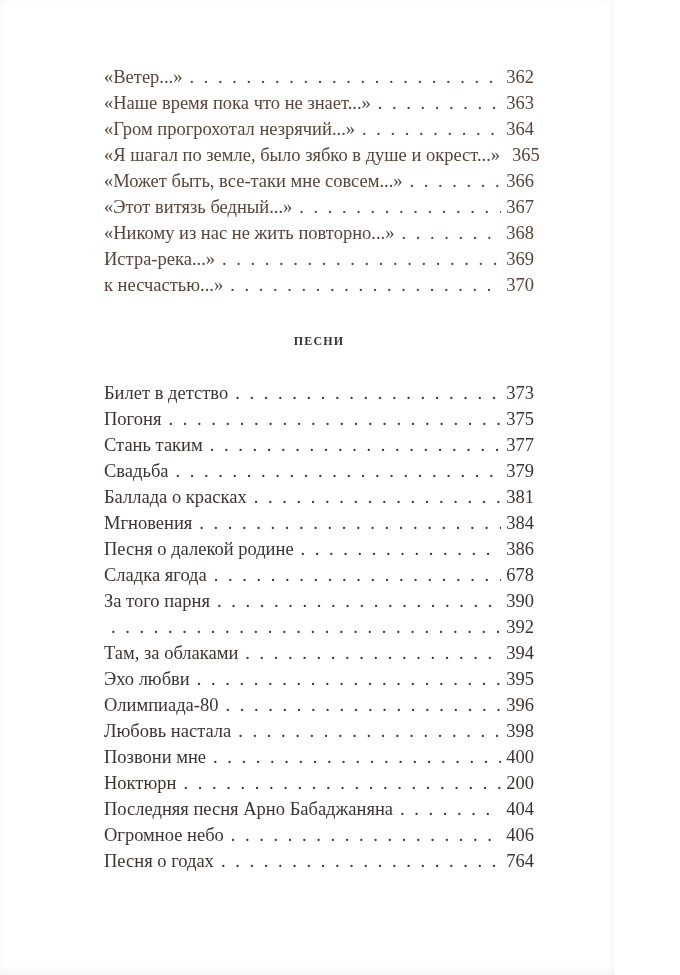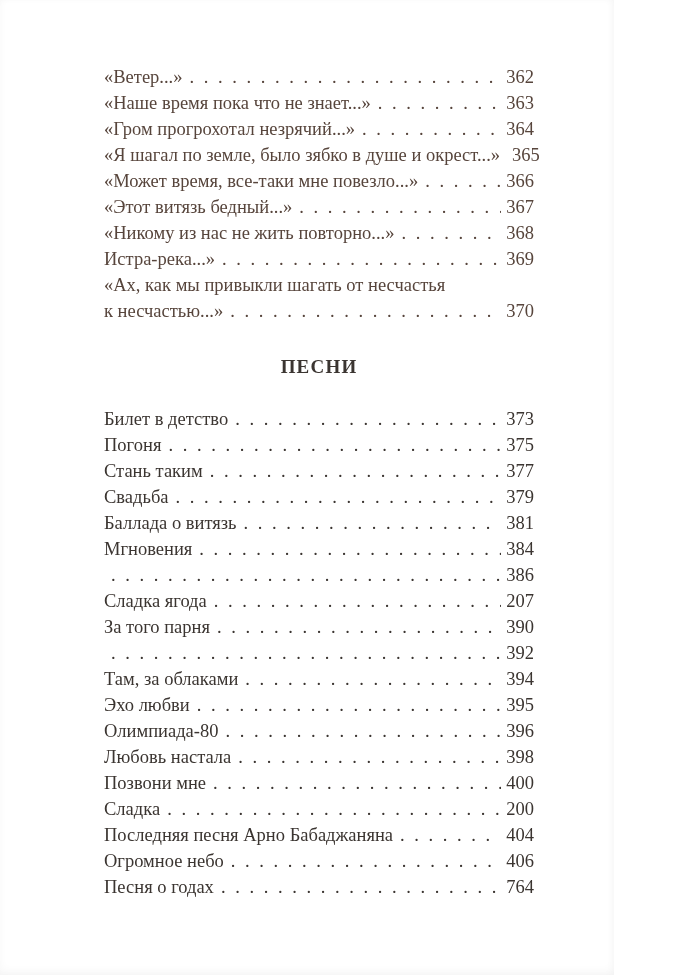--- a/index.html
+++ b/index.html
@@ -36,21 +36,21 @@
     margin: 0 5px 0 7px;
     letter-spacing: 2.5px;
     min-width: 0;
   }
   .pg {
     flex: 0 0 auto;
     text-align: center;
   }
   .section-heading {
     text-align: center;
-    font-size: 19px;
+    font-size: 12px;
     font-weight: 700;
     letter-spacing: 1.2px;
     color: var(--body-color, #3c3632);
     margin: 30px 0 26px 0;
     line-height: 26px;
   }
 </style>
 </head>
 <body>
 
@@ -79,21 +79,21 @@
       </div>
       <div class="toc-entry">
         <div class="toc-line">
           <span class="toc-label">«Я шагал по земле, было зябко в душе и окрест...»</span>
           <span class="leader">. . . . . . . . . . . . . . . . . . . . . . . . . . . . . . . . . . . . . . . . . . . . . . . . . . . . . . . . . . . . . . . . . . . . . . . . . . . . . . . . . . . . . . . . . . . . . . . . . . . . . . . . . . . . . . . . . . . . . . . .</span>
           <span class="pg">365</span>
         </div>
       </div>
       <div class="toc-entry">
         <div class="toc-line">
-          <span class="toc-label">«Может время, все-таки мне повезло...»</span>
+          <span class="toc-label">«Может быть, все-таки мне совсем...»</span>
           <span class="leader">. . . . . . . . . . . . . . . . . . . . . . . . . . . . . . . . . . . . . . . . . . . . . . . . . . . . . . . . . . . . . . . . . . . . . . . . . . . . . . . . . . . . . . . . . . . . . . . . . . . . . . . . . . . . . . . . . . . . . . . .</span>
           <span class="pg">366</span>
         </div>
       </div>
       <div class="toc-entry">
         <div class="toc-line">
           <span class="toc-label">«Этот витязь бедный...»</span>
           <span class="leader">. . . . . . . . . . . . . . . . . . . . . . . . . . . . . . . . . . . . . . . . . . . . . . . . . . . . . . . . . . . . . . . . . . . . . . . . . . . . . . . . . . . . . . . . . . . . . . . . . . . . . . . . . . . . . . . . . . . . . . . .</span>
           <span class="pg">367</span>
         </div>
@@ -107,23 +107,20 @@
       </div>
       <div class="toc-entry">
         <div class="toc-line">
           <span class="toc-label">Истра-река...»</span>
           <span class="leader">. . . . . . . . . . . . . . . . . . . . . . . . . . . . . . . . . . . . . . . . . . . . . . . . . . . . . . . . . . . . . . . . . . . . . . . . . . . . . . . . . . . . . . . . . . . . . . . . . . . . . . . . . . . . . . . . . . . . . . . .</span>
           <span class="pg">369</span>
         </div>
       </div>
       <div class="toc-entry">
         <div class="toc-line">
-          <span class="toc-label">«Ах, как мы привыкли шагать от несчастья</span>
-        </div>
-        <div class="toc-line">
           <span class="toc-label">к несчастью...»</span>
           <span class="leader">. . . . . . . . . . . . . . . . . . . . . . . . . . . . . . . . . . . . . . . . . . . . . . . . . . . . . . . . . . . . . . . . . . . . . . . . . . . . . . . . . . . . . . . . . . . . . . . . . . . . . . . . . . . . . . . . . . . . . . . .</span>
           <span class="pg">370</span>
         </div>
       </div>
     </div>
 
   <div class="section-heading">ПЕСНИ</div>
 
   <div class="toc-section songs-section" id="songs-section">
@@ -150,43 +147,44 @@
       </div>
       <div class="toc-entry">
         <div class="toc-line">
           <span class="toc-label">Свадьба</span>
           <span class="leader">. . . . . . . . . . . . . . . . . . . . . . . . . . . . . . . . . . . . . . . . . . . . . . . . . . . . . . . . . . . . . . . . . . . . . . . . . . . . . . . . . . . . . . . . . . . . . . . . . . . . . . . . . . . . . . . . . . . . . . . .</span>
           <span class="pg">379</span>
         </div>
       </div>
       <div class="toc-entry">
         <div class="toc-line">
-          <span class="toc-label">Баллада о витязь</span>
+          <span class="toc-label">Баллада о красках</span>
           <span class="leader">. . . . . . . . . . . . . . . . . . . . . . . . . . . . . . . . . . . . . . . . . . . . . . . . . . . . . . . . . . . . . . . . . . . . . . . . . . . . . . . . . . . . . . . . . . . . . . . . . . . . . . . . . . . . . . . . . . . . . . . .</span>
           <span class="pg">381</span>
         </div>
       </div>
       <div class="toc-entry">
         <div class="toc-line">
           <span class="toc-label">Мгновения</span>
           <span class="leader">. . . . . . . . . . . . . . . . . . . . . . . . . . . . . . . . . . . . . . . . . . . . . . . . . . . . . . . . . . . . . . . . . . . . . . . . . . . . . . . . . . . . . . . . . . . . . . . . . . . . . . . . . . . . . . . . . . . . . . . .</span>
           <span class="pg">384</span>
         </div>
       </div>
       <div class="toc-entry">
         <div class="toc-line">
+          <span class="toc-label">Песня о далекой родине</span>
           <span class="leader">. . . . . . . . . . . . . . . . . . . . . . . . . . . . . . . . . . . . . . . . . . . . . . . . . . . . . . . . . . . . . . . . . . . . . . . . . . . . . . . . . . . . . . . . . . . . . . . . . . . . . . . . . . . . . . . . . . . . . . . .</span>
           <span class="pg">386</span>
         </div>
       </div>
       <div class="toc-entry">
         <div class="toc-line">
           <span class="toc-label">Сладка ягода</span>
           <span class="leader">. . . . . . . . . . . . . . . . . . . . . . . . . . . . . . . . . . . . . . . . . . . . . . . . . . . . . . . . . . . . . . . . . . . . . . . . . . . . . . . . . . . . . . . . . . . . . . . . . . . . . . . . . . . . . . . . . . . . . . . .</span>
-          <span class="pg">207</span>
+          <span class="pg">678</span>
         </div>
       </div>
       <div class="toc-entry">
         <div class="toc-line">
           <span class="toc-label">За того парня</span>
           <span class="leader">. . . . . . . . . . . . . . . . . . . . . . . . . . . . . . . . . . . . . . . . . . . . . . . . . . . . . . . . . . . . . . . . . . . . . . . . . . . . . . . . . . . . . . . . . . . . . . . . . . . . . . . . . . . . . . . . . . . . . . . .</span>
           <span class="pg">390</span>
         </div>
       </div>
       <div class="toc-entry">
@@ -225,21 +223,21 @@
       </div>
       <div class="toc-entry">
         <div class="toc-line">
           <span class="toc-label">Позвони мне</span>
           <span class="leader">. . . . . . . . . . . . . . . . . . . . . . . . . . . . . . . . . . . . . . . . . . . . . . . . . . . . . . . . . . . . . . . . . . . . . . . . . . . . . . . . . . . . . . . . . . . . . . . . . . . . . . . . . . . . . . . . . . . . . . . .</span>
           <span class="pg">400</span>
         </div>
       </div>
       <div class="toc-entry">
         <div class="toc-line">
-          <span class="toc-label">Сладка</span>
+          <span class="toc-label">Ноктюрн</span>
           <span class="leader">. . . . . . . . . . . . . . . . . . . . . . . . . . . . . . . . . . . . . . . . . . . . . . . . . . . . . . . . . . . . . . . . . . . . . . . . . . . . . . . . . . . . . . . . . . . . . . . . . . . . . . . . . . . . . . . . . . . . . . . .</span>
           <span class="pg">200</span>
         </div>
       </div>
       <div class="toc-entry">
         <div class="toc-line">
           <span class="toc-label">Последняя песня Арно Бабаджаняна</span>
           <span class="leader">. . . . . . . . . . . . . . . . . . . . . . . . . . . . . . . . . . . . . . . . . . . . . . . . . . . . . . . . . . . . . . . . . . . . . . . . . . . . . . . . . . . . . . . . . . . . . . . . . . . . . . . . . . . . . . . . . . . . . . . .</span>
           <span class="pg">404</span>
         </div>

